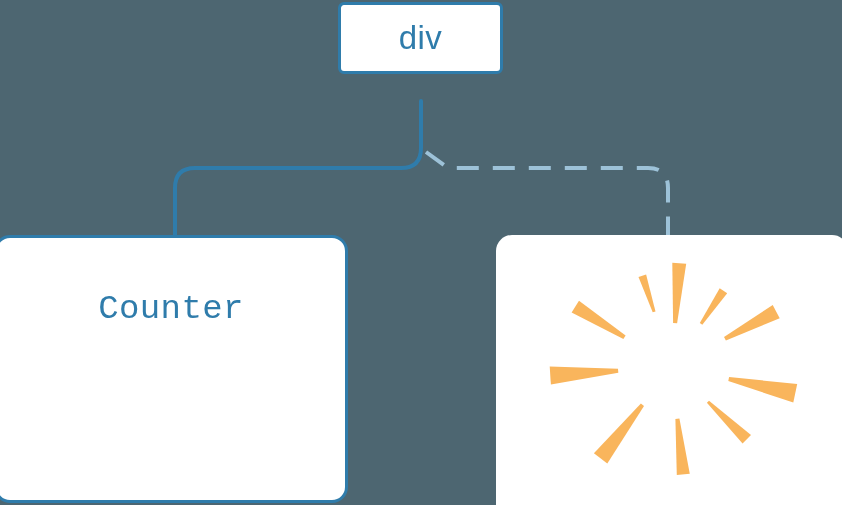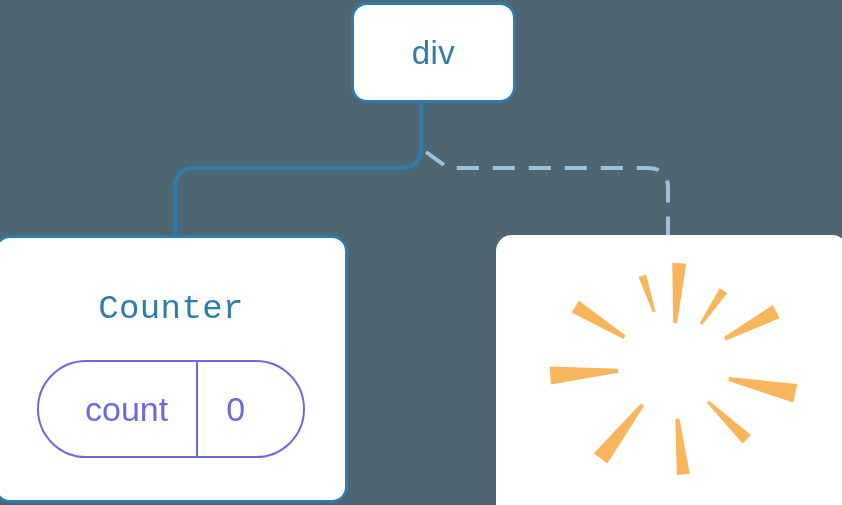--- a/index.html
+++ b/index.html
@@ -33,26 +33,26 @@
 
   
   .node {
     position: absolute;
     background: #ffffff;
     box-sizing: border-box;
     z-index: 2;
   }
 
   .node-div {
-    left: 351px;
+    left: 338px;
     top: 2px;
     width: 165px;
-    height: 101px;
+    height: 72px;
     border: 3px solid #2f7cab;
-    border-radius: 16px;
+    border-radius: 6px;
     display: flex;
     align-items: center;
     justify-content: center;
   }
   .node-div .node-title {
     font-size: 33px;
     color: #2f7cab;
     letter-spacing: 0.5px;
   }
 
@@ -133,24 +133,20 @@
     <path d="M 426 152 L 448 168 L 648 168 Q 668 168 668 188 L 668 238" stroke="#9dc2d8" stroke-width="4" fill="none" stroke-linecap="butt" stroke-dasharray="22 14"></path>
   </svg>
 
   <div class="node node-div">
     <span class="node-title">div</span>
   </div>
 
   <div class="node node-counter">
     <span class="node-title">Counter</span>
 
-    <div class="state-pill">
-      <span class="pill-key">count</span>
-      <span class="pill-value">0</span>
-    </div>
   </div>
 
   <div class="node node-burst">
     <svg id="burst-svg" width="352" height="274" viewBox="0 0 352 274">
         <polygon points="181.1,88.2 190.2,28.7 176.3,27.8 177.1,88.0" fill="#f9b55c"></polygon>
         <polygon points="206.3,89.7 231.2,58.2 223.7,53.2 203.8,88.1" fill="#f9b55c"></polygon>
         <polygon points="229.9,105.6 283.7,83.2 276.7,70.0 228.0,102.1" fill="#f9b55c"></polygon>
         <polygon points="232.3,146.0 297.3,167.5 301.2,148.9 233.1,142.1" fill="#f9b55c"></polygon>
         <polygon points="210.9,167.8 246.6,208.6 255.0,199.9 213.0,165.7" fill="#f9b55c"></polygon>
         <polygon points="179.4,183.9 180.8,240.1 193.8,238.7 183.4,183.5" fill="#f9b55c"></polygon>

